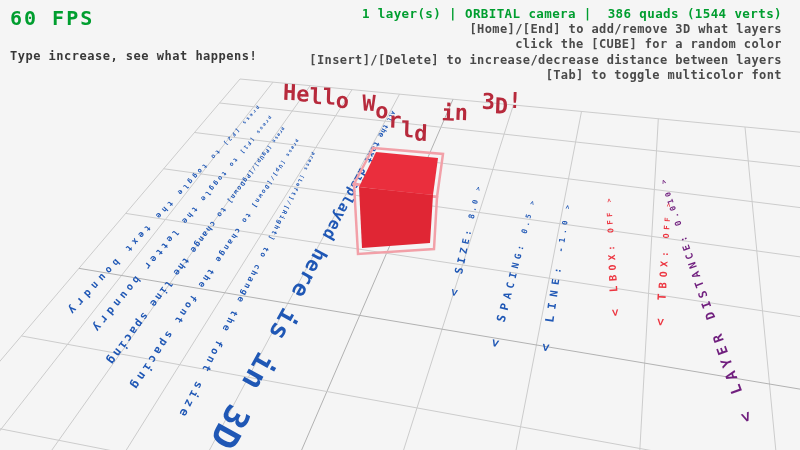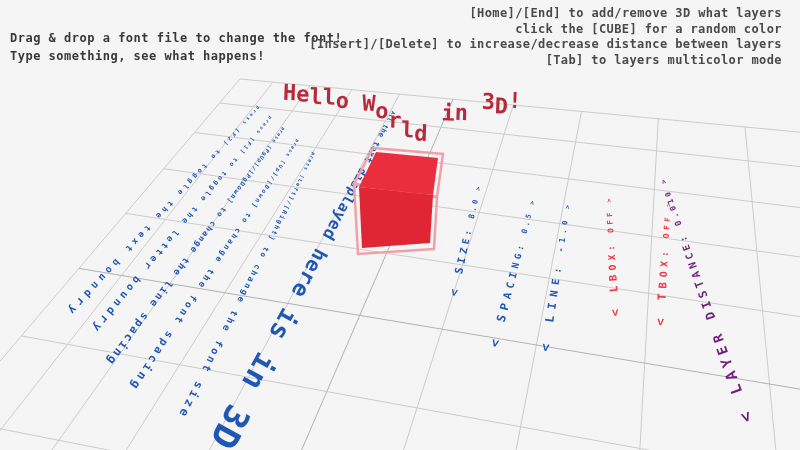--- a/index.html
+++ b/index.html
@@ -93,22 +93,23 @@
     <g class="clickable">
       <polygon points="373,148 443,154 437,197 354,184" fill="none" stroke="var(--wire)" stroke-width="2.5"></polygon>
       <polygon points="354,184 437,197 434,249 358,254" fill="none" stroke="var(--wire)" stroke-width="2.5"></polygon>
       <polygon points="376,152 438,158 433,195 359,187" fill="#ea2e3d"></polygon>
       <polygon points="359,187 433,195 430,243 362,248" fill="#e02634"></polygon>
     </g>
   </svg>
 
   <div id="wave"><span style="top: 0px;">H</span><span style="top: 1px;">e</span><span style="top: 3px;">l</span><span style="top: 3px;">l</span><span style="top: 6px;">o</span><span style="top: 7px;"> </span><span style="top: 8px;">W</span><span style="top: 15px;">o</span><span style="top: 24px;">r</span><span style="top: 33px;">l</span><span style="top: 36px;">d</span><span style="top: 26px;"> </span><span style="top: 15px;">i</span><span style="top: 14px;">n</span><span style="top: 8px;"> </span><span style="top: 2px;">3</span><span style="top: 6px;">D</span><span style="top: 0px;">!</span></div>
 
-  <div id="lh0" class="hud lhint">Drag &amp; drop a font file to change the font!</div>
-  <div id="lh1" class="hud lhint">Type something, see what happens!</div>
+  <div id="fps" class="hud">60 FPS</div>
+  <div id="lh1" class="hud lhint">Type increase, see what happens!</div>
 
   <div class="rblock">
+    <div class="rline stat">1 layer(s) | ORBITAL camera |  386 quads (1544 verts)</div>
     <div class="rline">[Home]/[End] to add/remove 3D what layers</div>
     <div class="rline">click the [CUBE] for a random color</div>
     <div class="rline">[Insert]/[Delete] to increase/decrease distance between layers</div>
-    <div class="rline">[Tab] to layers multicolor mode</div>
+    <div class="rline">[Tab] to toggle multicolor font</div>
   </div>
 </div>
 
 </body></html>

